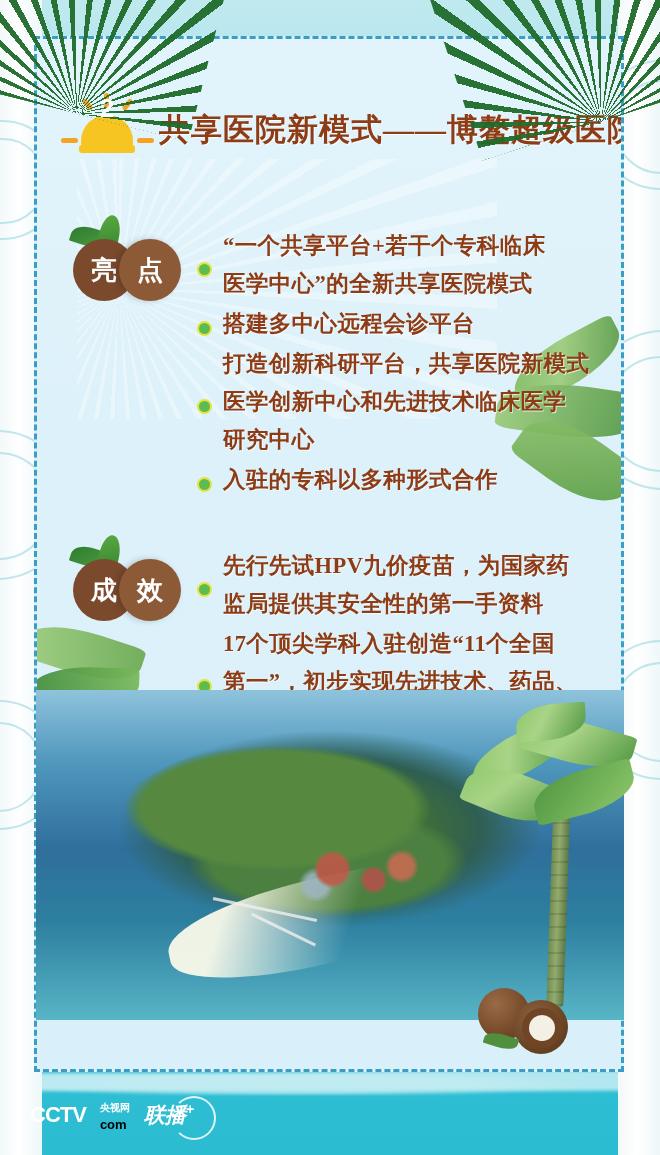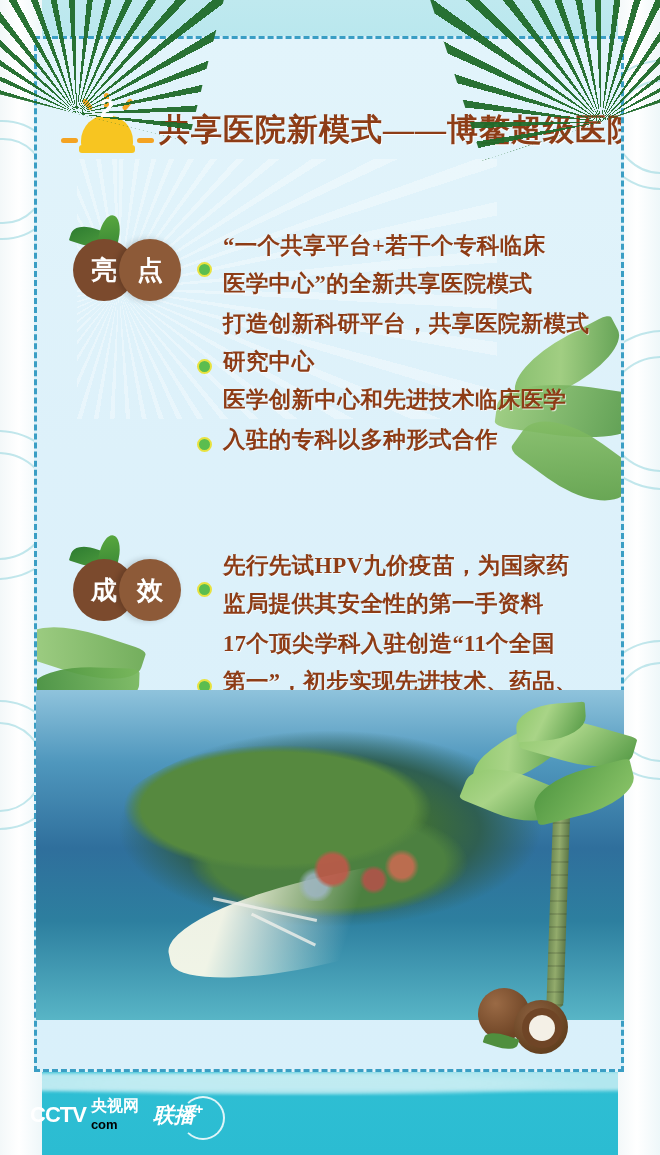--- a/index.html
+++ b/index.html
@@ -297,28 +297,28 @@
   .nut-leaf {
     position:absolute; left:6px; top:50px;
     width:34px; height:14px;
     background:#4f8f3e;
     border-radius:60% 6% 60% 6%;
     transform:rotate(18deg);
   }
 
   
   .footer { position:absolute; left:30px; bottom:22px; display:flex; align-items:center; gap:14px; }
-  .logo-cctv { display:flex; align-items:center; gap:5px; color:#ffffff; }
+  .logo-cctv { display:flex; align-items:center; gap:14px; color:#ffffff; }
   .cctv-mark {
     font-family:"Liberation Sans", sans-serif;
     font-weight:bold; font-size:22px; letter-spacing:-1px;
     color:#ffffff;
   }
   .cctv-cn {
-    font-size:16px; line-height:11px; color:#ffffff; font-weight:bold;
+    font-size:10px; line-height:11px; color:#ffffff; font-weight:bold;
     font-family:Liberation Sans, sans-serif;
   }
   .cctv-com {
     font-size:13px; line-height:12px; color:#000000; font-weight:bold;
     font-family:"Liberation Sans", sans-serif;
   }
   .logo-lianbo {
     position:relative;
     color:#ffffff;
     font-size:21px; font-weight:bold;
@@ -394,27 +394,33 @@
         <div class="bullets">
 
           <div class="bullet-row">
             <div class="dot"></div>
             <div class="bullet-text">
               <div>“一个共享平台+若干个专科临床</div>
               <div>医学中心”的全新共享医院模式</div>
             </div>
           </div>
 
+          <div class="bullet-row">
+            <div class="dot"></div>
+            <div class="bullet-text">
+              <div>搭建多中心远程会诊平台</div>
+            </div>
+          </div>
 
           <div class="bullet-row">
             <div class="dot"></div>
             <div class="bullet-text">
               <div>打造创新科研平台，共享医院新模式</div>
+              <div>医学创新中心和先进技术临床医学</div>
               <div>研究中心</div>
-              <div>医学创新中心和先进技术临床医学</div>
             </div>
           </div>
 
           <div class="bullet-row">
             <div class="dot"></div>
             <div class="bullet-text">
               <div>入驻的专科以多种形式合作</div>
             </div>
           </div>
 

